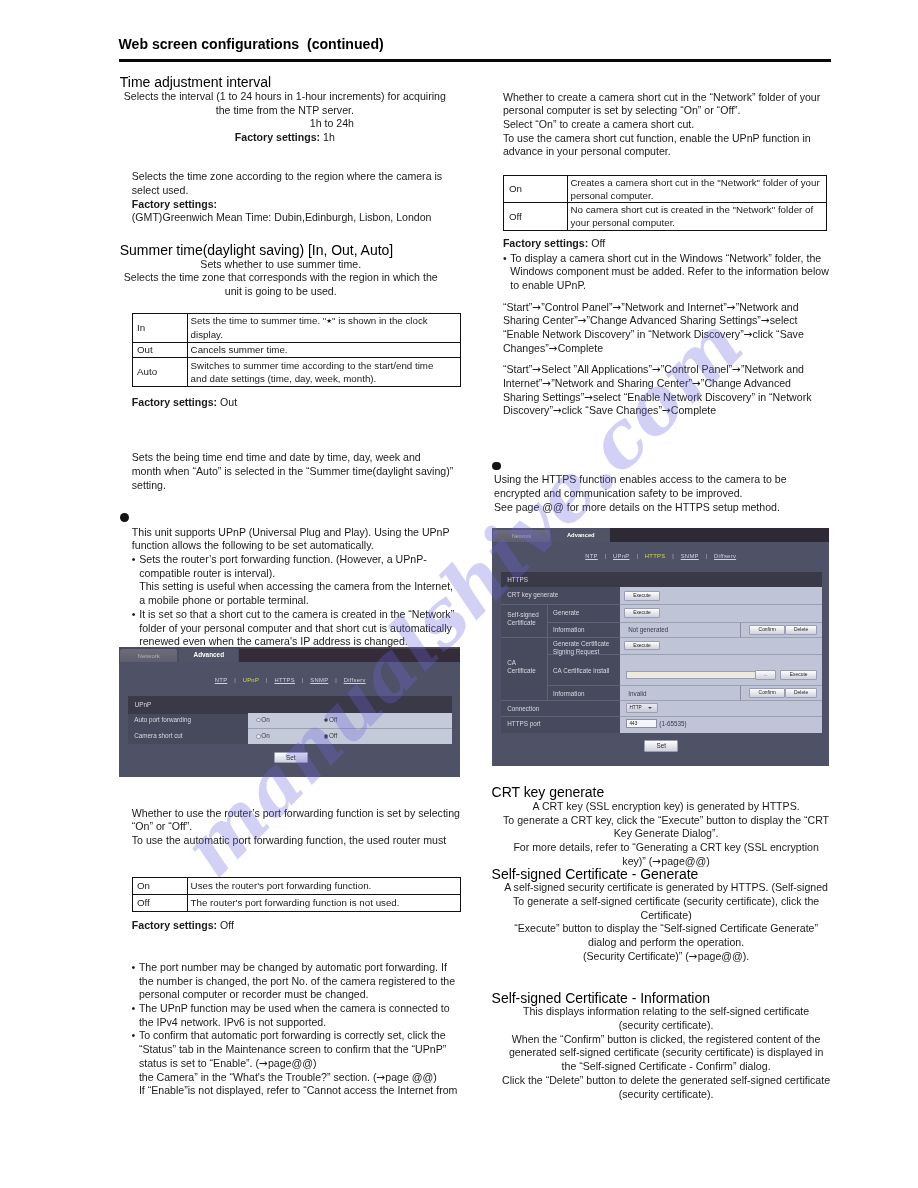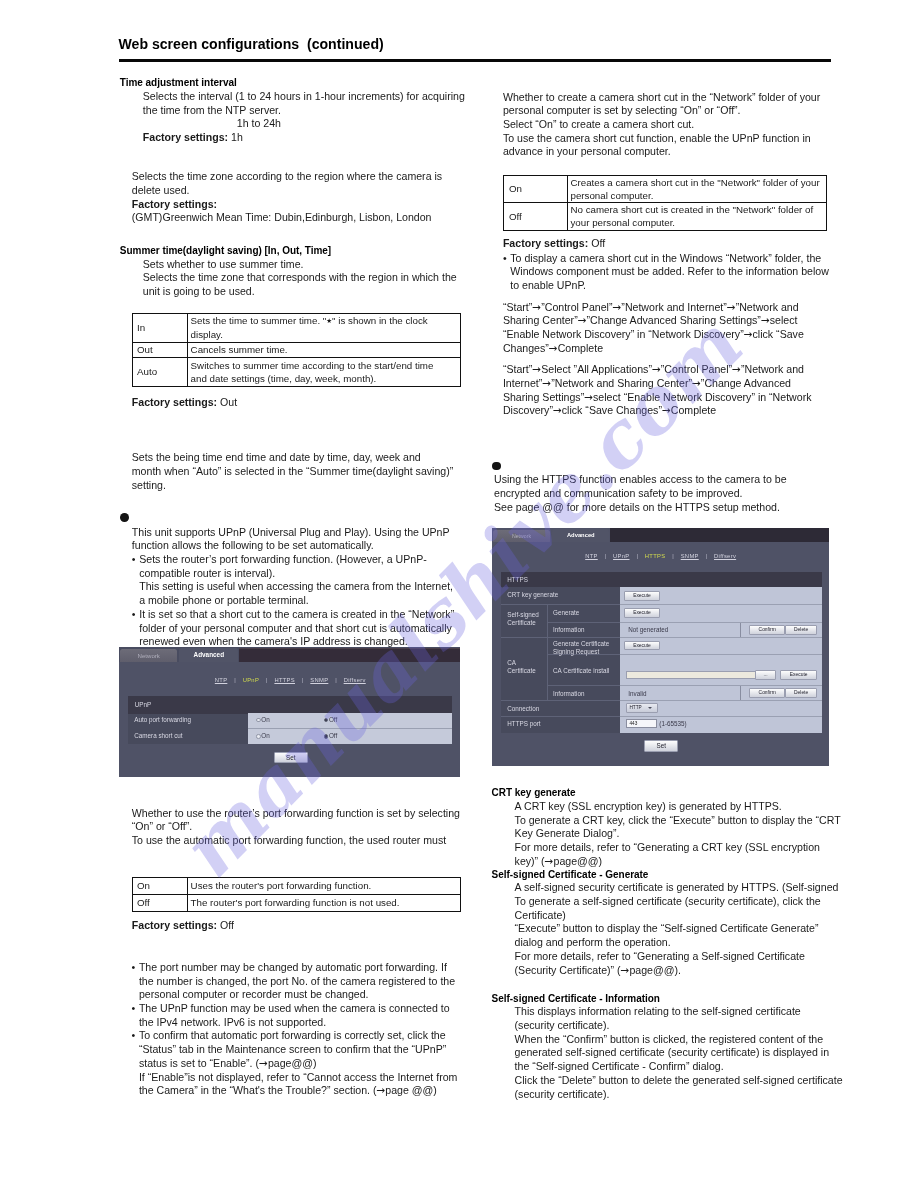--- a/index.html
+++ b/index.html
@@ -16,22 +16,22 @@
     font-size:77px;color:rgba(105,100,222,0.30);
     transform:rotate(-45deg);transform-origin:0 0;white-space:nowrap;}
 
   
   .hdr{position:absolute;left:118.5px;top:36.8px;width:713px;}
   .hdr .t{font-size:14.1px;font-weight:bold;color:#000;white-space:pre;line-height:15px;}
   .hdr .rule{position:absolute;left:0.3px;top:22.4px;width:712.6px;height:2.5px;background:#080808;}
 
   
   .col{position:absolute;color:#1a1a1a;font-size:10.6px;line-height:13.72px;}
-  .h{font-size:10px;font-weight:bold;color:#000;line-height:13.72px;letter-spacing:-0.03px;}
-  .ind{margin-left:23px;}
+  .h{font-size:14px;font-weight:normal;color:#000;line-height:13.72px;letter-spacing:-0.03px;}
+  .ind{margin-left:4px;text-align:center;}
   .ln{white-space:pre;}
   .b{font-weight:bold;}
   .bigdot{width:8.8px;height:8.8px;border-radius:50%;background:#141414;}
 
   
   ul.bl{margin:0;padding:0;list-style:none;}
   ul.bl>li{position:relative;padding-left:7.4px;}
   ul.bl>li:before{content:"\2022";position:absolute;left:0;top:0;
                   font-size:10.6px;line-height:13.72px;}
 
@@ -90,27 +90,27 @@
     <div class="ind">
       <div class="ln">Selects the interval (1 to 24 hours in 1-hour increments) for acquiring</div>
       <div class="ln">the time from the NTP server.</div>
       <div class="ln" style="margin-left:94px">1h to 24h</div>
       <div class="ln"><span class="b">Factory settings:</span> <span>1h</span></div>
     </div>
   </div>
 
   <div class="col" style="left:131.8px;top:170.2px">
     <div class="ln">Selects the time zone according to the region where the camera is</div>
-    <div class="ln">delete used.</div>
+    <div class="ln">select used.</div>
     <div class="ln b">Factory settings:</div>
     <div class="ln">(GMT)Greenwich Mean Time: Dubin,Edinburgh, Lisbon, London</div>
   </div>
 
   <div class="col" style="left:119.8px;top:243.8px">
-    <div class="h">Summer time(daylight saving) [In, Out, Time]</div>
+    <div class="h">Summer time(daylight saving) [In, Out, Auto]</div>
     <div class="ind">
       <div class="ln">Sets whether to use summer time.</div>
       <div class="ln">Selects the time zone that corresponds with the region in which the</div>
       <div class="ln">unit is going to be used.</div>
     </div>
   </div>
 
   <table class="t" style="position:absolute;left:131.5px;top:313px;width:329.5px">
     <tbody>
         <tr>
@@ -196,22 +196,22 @@
         <div class="ln">personal computer or recorder must be changed.</div>
       </li>
       <li>
         <div class="ln">The UPnP function may be used when the camera is connected to</div>
         <div class="ln">the IPv4 network. IPv6 is not supported.</div>
       </li>
       <li>
         <div class="ln">To confirm that automatic port forwarding is correctly set, click the</div>
         <div class="ln">“Status” tab in the Maintenance screen to confirm that the “UPnP”</div>
         <div class="ln">status is set to “Enable”. (<span class="arr">→</span>page@@)</div>
+        <div class="ln">the Camera” in the “What's the Trouble?” section. (<span class="arr">→</span>page @@)</div>
         <div class="ln">If “Enable”is not displayed, refer to “Cannot access the Internet from</div>
-        <div class="ln">the Camera” in the “What's the Trouble?” section. (<span class="arr">→</span>page @@)</div>
       </li>
     </ul>
   </div>
 
   <div class="col" style="left:502.9px;top:90.5px;width:330px">
     <div class="ln">Whether to create a camera short cut in the “Network” folder of your</div>
     <div class="ln">personal computer is set by selecting “On” or “Off”.</div>
     <div class="ln">Select “On” to create a camera short cut.</div>
     <div class="ln">To use the camera short cut function, enable the UPnP function in</div>
     <div class="ln">advance in your personal computer.</div>
@@ -282,21 +282,20 @@
   </div>
 
   <div class="col" style="left:491.6px;top:867.6px;width:345px">
     <div class="h">Self-signed Certificate - Generate</div>
     <div class="ind">
       <div class="ln">A self-signed security certificate is generated by HTTPS. (Self-signed</div>
       <div class="ln">To generate a self-signed certificate (security certificate), click the</div>
       <div class="ln">Certificate)</div>
       <div class="ln">“Execute” button to display the “Self-signed Certificate Generate”</div>
       <div class="ln">dialog and perform the operation.</div>
-      <div class="ln">For more details, refer to “Generating a Self-signed Certificate</div>
       <div class="ln">(Security Certificate)” (<span class="arr">→</span>page@@).</div>
     </div>
   </div>
 
   <div class="col" style="left:491.6px;top:991.6px;width:345px">
     <div class="h">Self-signed Certificate - Information</div>
     <div class="ind">
       <div class="ln">This displays information relating to the self-signed certificate</div>
       <div class="ln">(security certificate).</div>
       <div class="ln">When the “Confirm” button is clicked, the registered content of the</div>

